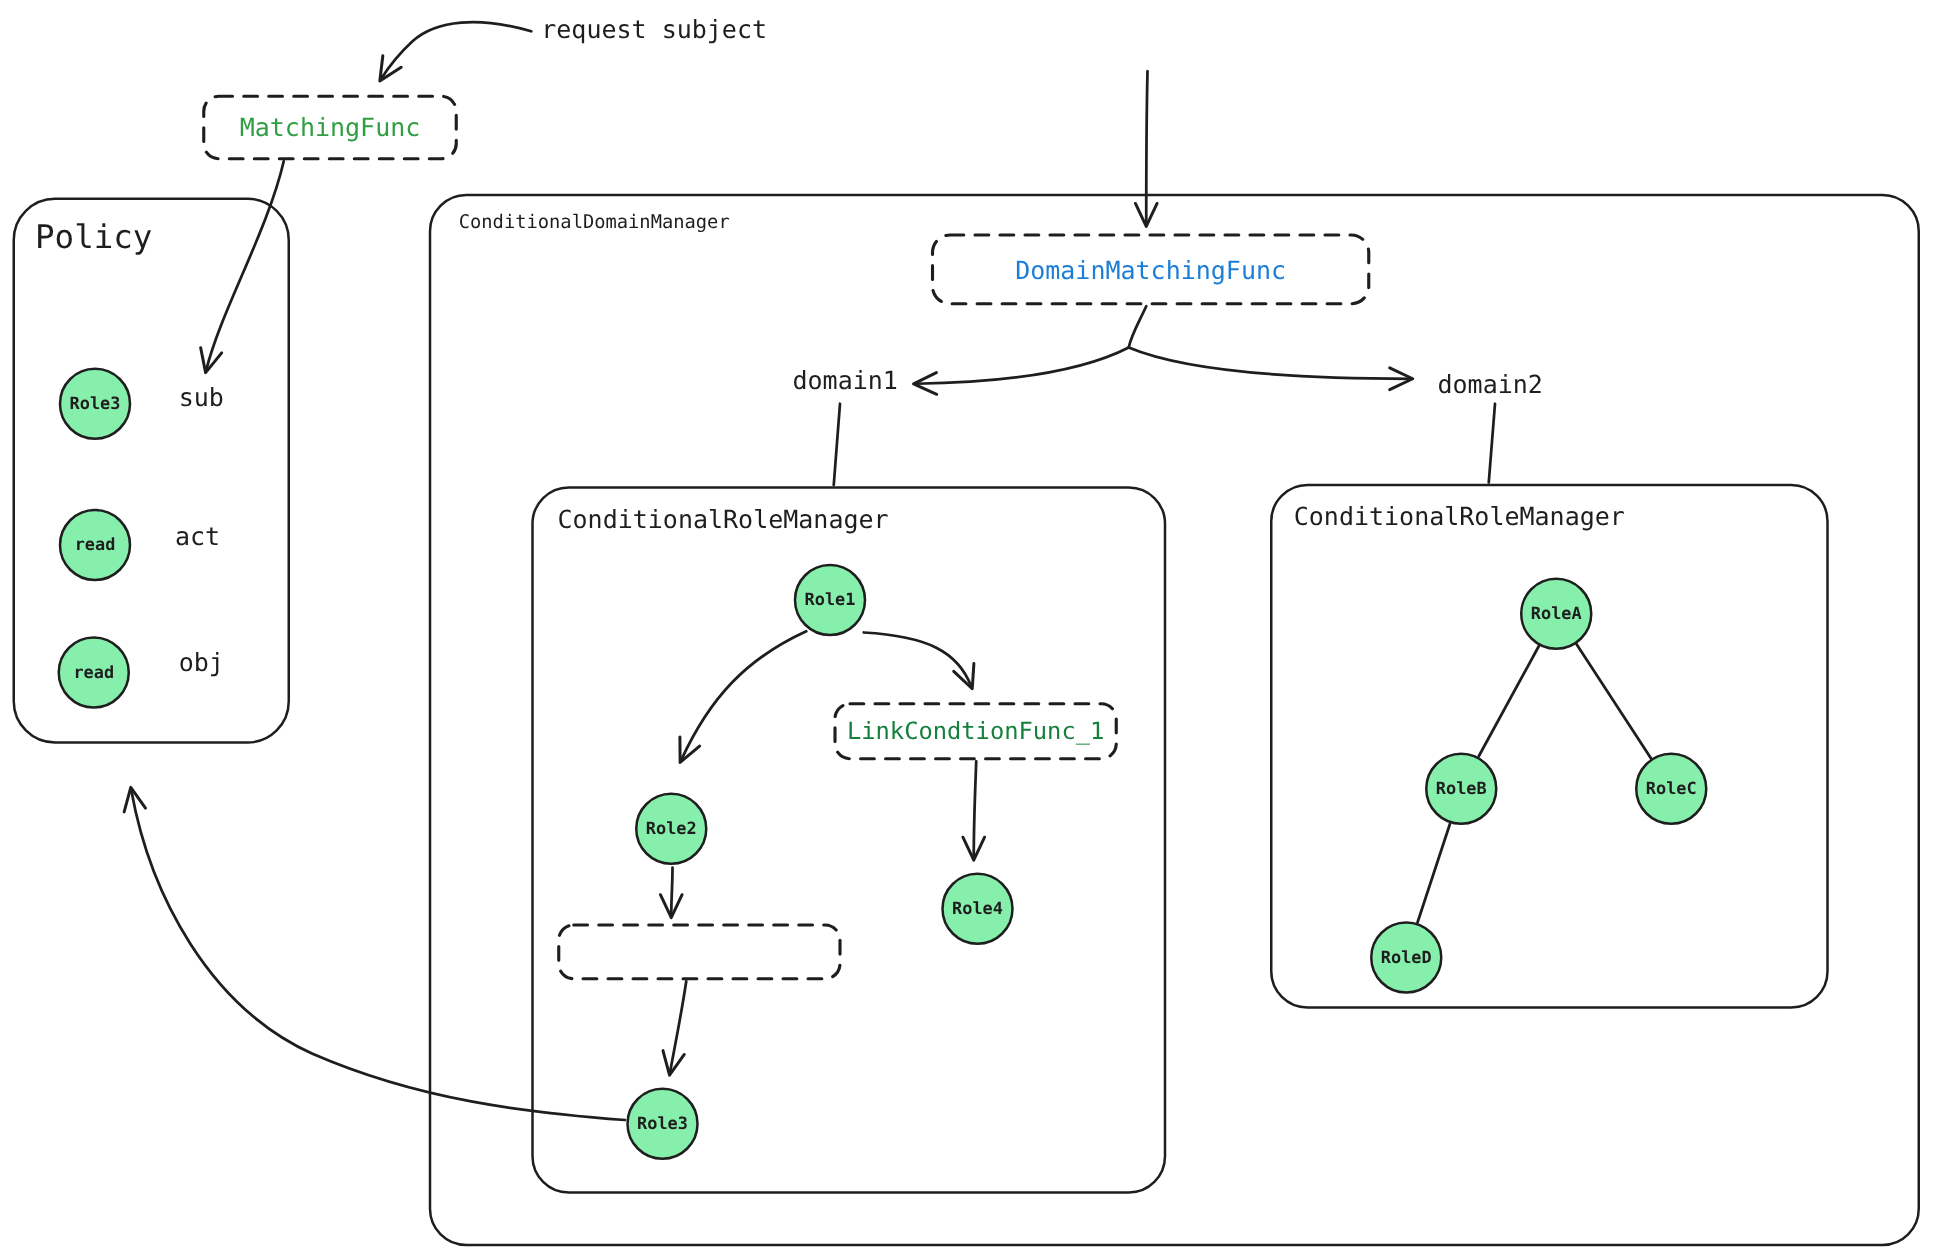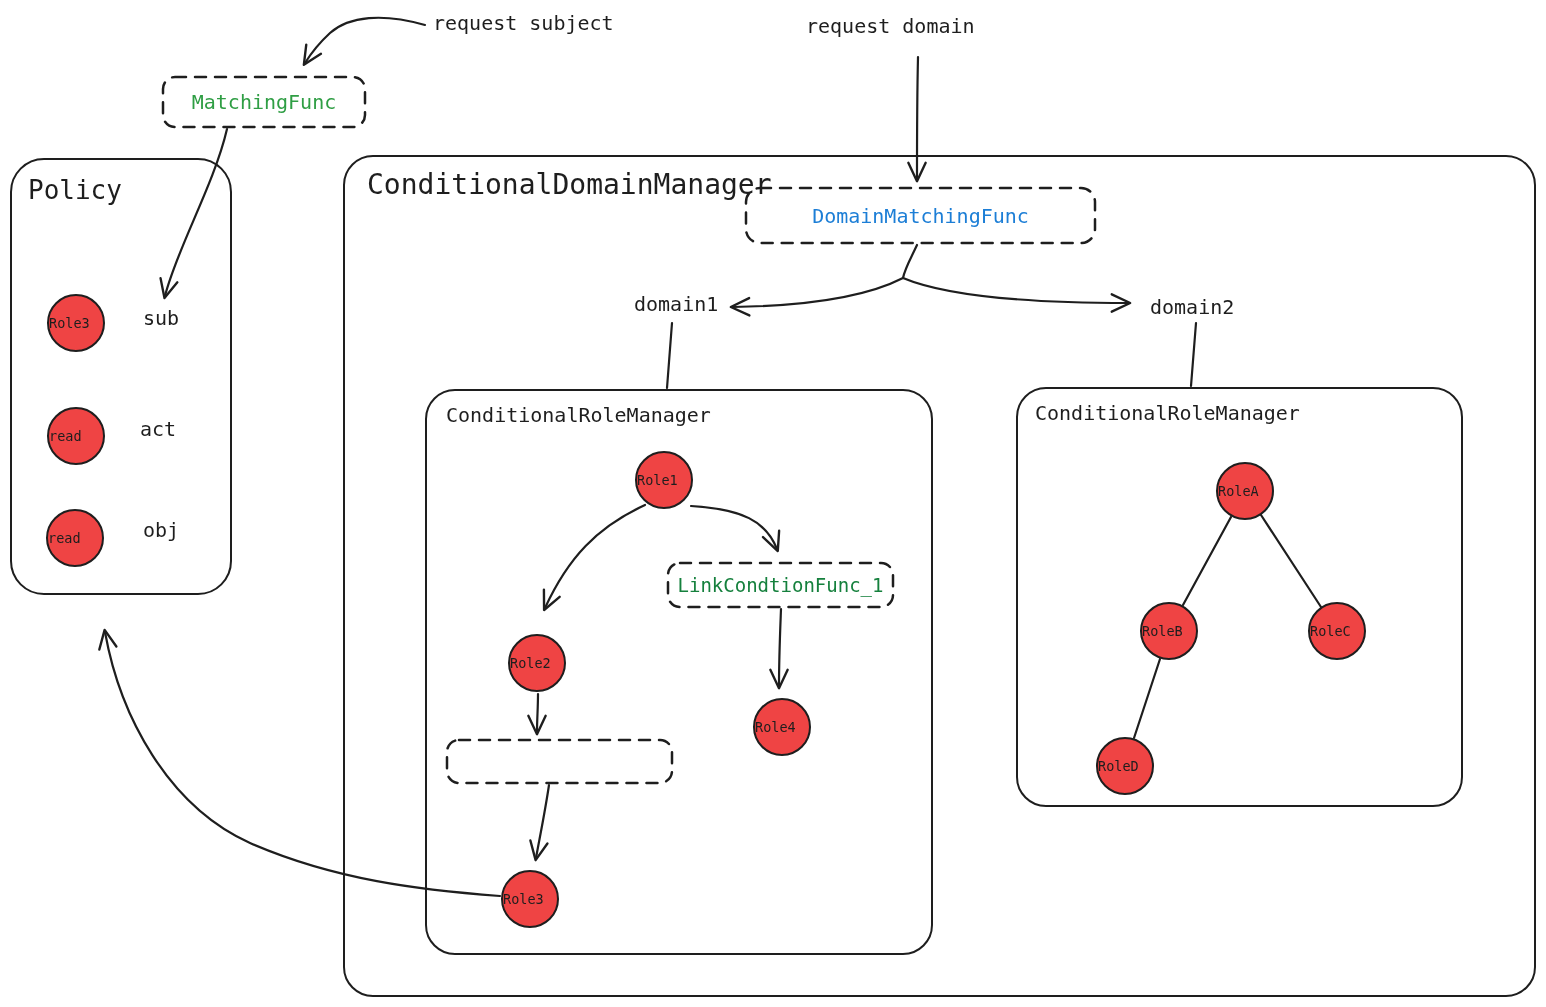--- a/index.html
+++ b/index.html
@@ -8,34 +8,34 @@
     font-family:"DejaVu Sans Mono","Liberation Mono",monospace;color:#1e1e1e;
   }
   .box{
     position:absolute;border:2.5px solid #1e1e1e;border-radius:30px;background:transparent;
     box-sizing:border-box;z-index:1;
   }
   #svg-layer{position:absolute;left:0;top:0;z-index:2;}
   .txt{position:absolute;white-space:nowrap;z-index:3;line-height:1.15;}
   .t28{font-size:20px;font-weight:500;}
   .t26{font-size:26px;font-weight:500;}
-  .t24{font-size:28px;font-weight:500;}
+  .t24{font-size:15px;font-weight:500;}
   .t20{font-size:20px;font-weight:500;}
   .green{color:#2f9e44;}
   .blue{color:#1c7ed6;}
   .orange{color:#15803d;}
   .dashed-label{
     position:absolute;display:flex;align-items:center;justify-content:center;
     z-index:3;font-size:20px;font-weight:500;
   }
   .node{
     position:absolute;width:58px;height:58px;border-radius:50%;
-    background:#ef4444;border:2.5px solid #1e1e1e;box-sizing:border-box;
-    display:flex;align-items:center;
-    font-size:13.5px;z-index:3;
+    background:#86efac;border:2.5px solid #1e1e1e;box-sizing:border-box;
+    display:flex;align-items:center;justify-content:center;
+    font-size:13.5px;z-index:3;font-weight:bold;
   }
 </style>
 </head>
 <body>
 
 <div id="canvas">
 
   <div class="box" style="left:10px;top:158px;width:222px;height:437px;border-radius:34px;"></div>
   <div class="box" style="left:343px;top:155px;width:1193px;height:842px;"></div>
   <div class="box" style="left:425px;top:389px;width:508px;height:566px;"></div>
@@ -68,21 +68,20 @@
       <g stroke-width="2.5" stroke-dasharray="11 9">
         <rect x="163" y="77" width="202" height="50" rx="12"></rect>
         <rect x="746" y="188" width="349" height="55" rx="14"></rect>
         <rect x="668" y="563" width="225" height="44" rx="12"></rect>
         <rect x="447" y="740" width="225" height="43" rx="12"></rect>
       </g>
     </g>
   </svg>
 
   <div class="txt t28" style="left:433px;top:12px;">request subject</div>
-  <div class="txt t28" style="left:806px;top:15px;">request domain</div>
   <div class="txt t20" style="left:634px;top:293px;">domain1</div>
   <div class="txt t20" style="left:1150px;top:296px;">domain2</div>
 
   <div class="dashed-label green" style="left:163px;top:77px;width:202px;height:50px;">MatchingFunc</div>
   <div class="dashed-label blue" style="left:746px;top:188px;width:349px;height:55px;">DomainMatchingFunc</div>
   <div class="dashed-label orange" style="left:668px;top:563px;width:225px;height:44px;font-size:19px;">LinkCondtionFunc_1</div>
 
   <div class="txt t26" style="left:28px;top:176px;">Policy</div>
   <div class="txt t24" style="left:367px;top:169px;">ConditionalDomainManager</div>
   <div class="txt t20" style="left:446px;top:404px;">ConditionalRoleManager</div>

